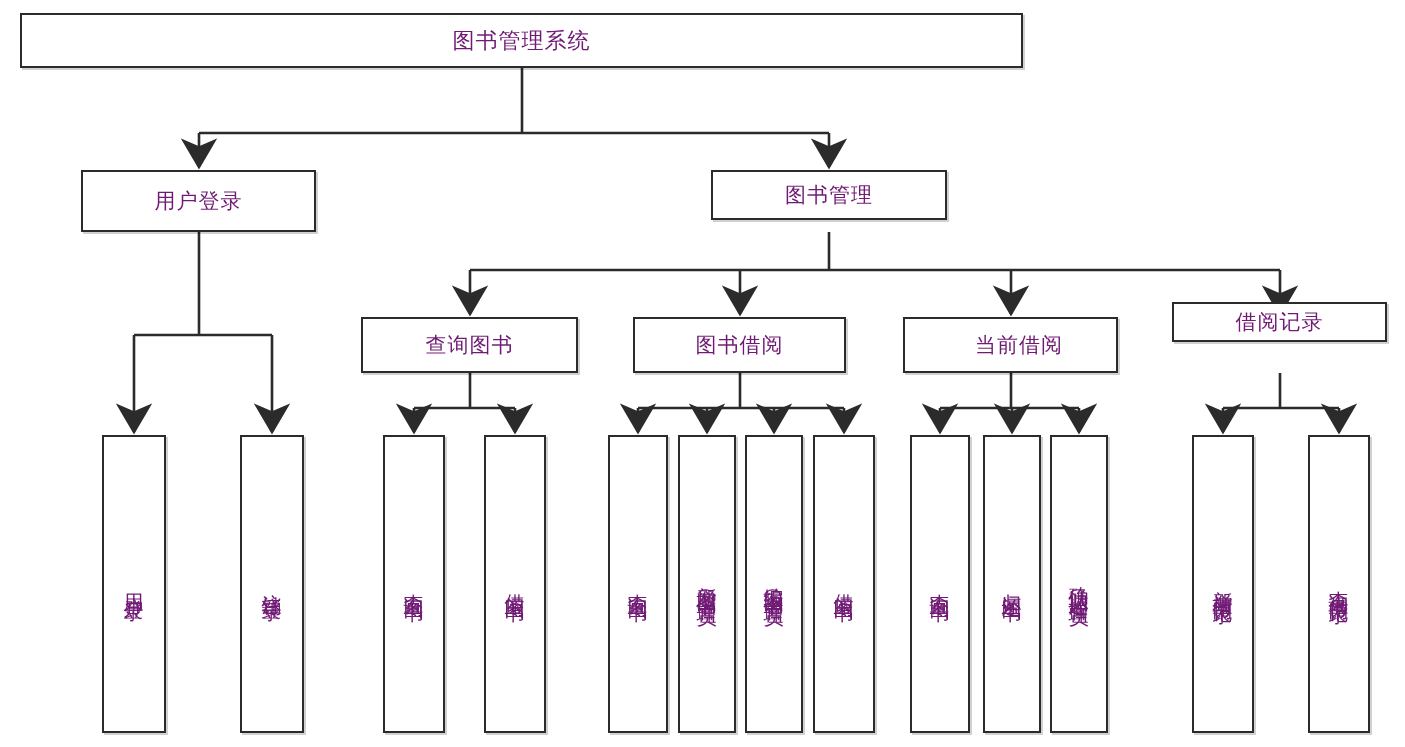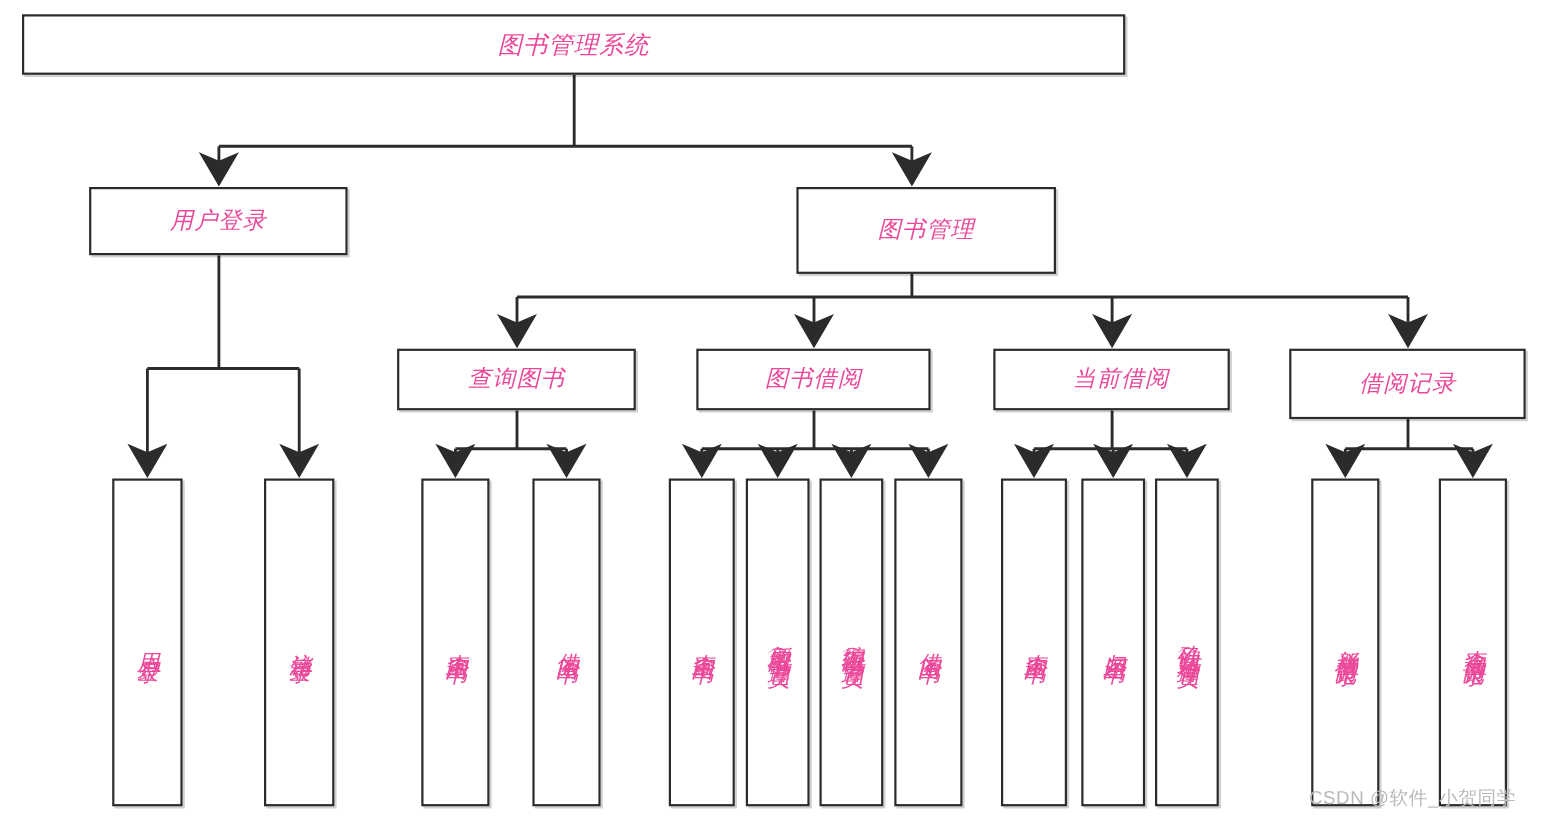--- a/index.html
+++ b/index.html
@@ -30,26 +30,25 @@
     position: absolute;
     box-sizing: border-box;
     border: 2px solid #2b2b2b;
     background: #ffffff;
     display: flex;
     align-items: center;
     justify-content: center;
     box-shadow: 2px 2px 0 rgba(0,0,0,0.18);
   }
   .node .label {
-    color: #ec4899;
+    color: #701a75;
     font-size: 21px;
     line-height: 1.15;
     letter-spacing: 1px;
     white-space: nowrap;
-    font-style: italic;
   }
   .node.vertical .label {
     writing-mode: vertical-rl;
     text-orientation: upright;
     font-size: 20px;
     letter-spacing: 3px;
     line-height: 1.0;
   }
   .node.root .label { font-size: 22px; }
   .watermark {
@@ -111,33 +110,33 @@
       </g>
   </svg>
 
   <div id="node-layer">
       <div class="node root" style="left: 20px; top: 13px; width: 1003px; height: 55px;">
         <span class="label">图书管理系统</span>
       </div>
       <div class="node" style="left: 81px; top: 170px; width: 235px; height: 62px;">
         <span class="label">用户登录</span>
       </div>
-      <div class="node" style="left: 711px; top: 170px; width: 236px; height: 79px; margin-left: 13px;">
+      <div class="node" style="left: 711px; top: 170px; width: 236px; height: 50px;">
         <span class="label">图书管理</span>
       </div>
       <div class="node" style="left: 361px; top: 317px; width: 217px; height: 56px;">
         <span class="label">查询图书</span>
       </div>
       <div class="node" style="left: 633px; top: 317px; width: 213px; height: 56px; text-align: right;">
         <span class="label">图书借阅</span>
       </div>
       <div class="node" style="left: 903px; top: 317px; width: 215px; height: 56px; padding-left: 17px;">
         <span class="label">当前借阅</span>
       </div>
-      <div class="node" style="left: 1172px; top: 317px; width: 215px; height: 64px;">
+      <div class="node" style="left: 1172px; top: 302px; width: 215px; height: 40px;">
         <span class="label">借阅记录</span>
       </div>
       <div class="node vertical" style="left: 102px; top: 435px; width: 64px; height: 298px;">
         <span class="label">用户登录</span>
       </div>
       <div class="node vertical" style="left: 240px; top: 435px; width: 64px; height: 298px;">
         <span class="label">注销登录</span>
       </div>
       <div class="node vertical" style="left: 383px; top: 435px; width: 62px; height: 298px;">
         <span class="label">查询图书</span>
@@ -167,15 +166,14 @@
         <span class="label">确认归还（管理员）</span>
       </div>
       <div class="node vertical" style="left: 1192px; top: 435px; width: 62px; height: 298px;">
         <span class="label">新增借阅记录</span>
       </div>
       <div class="node vertical" style="left: 1308px; top: 435px; width: 62px; height: 298px;">
         <span class="label">查询借阅记录</span>
       </div>
     </div>
 
-  <div class="watermark">CSDN @软件_小贺同学</div>
 
 </div>
 
 </body></html>

